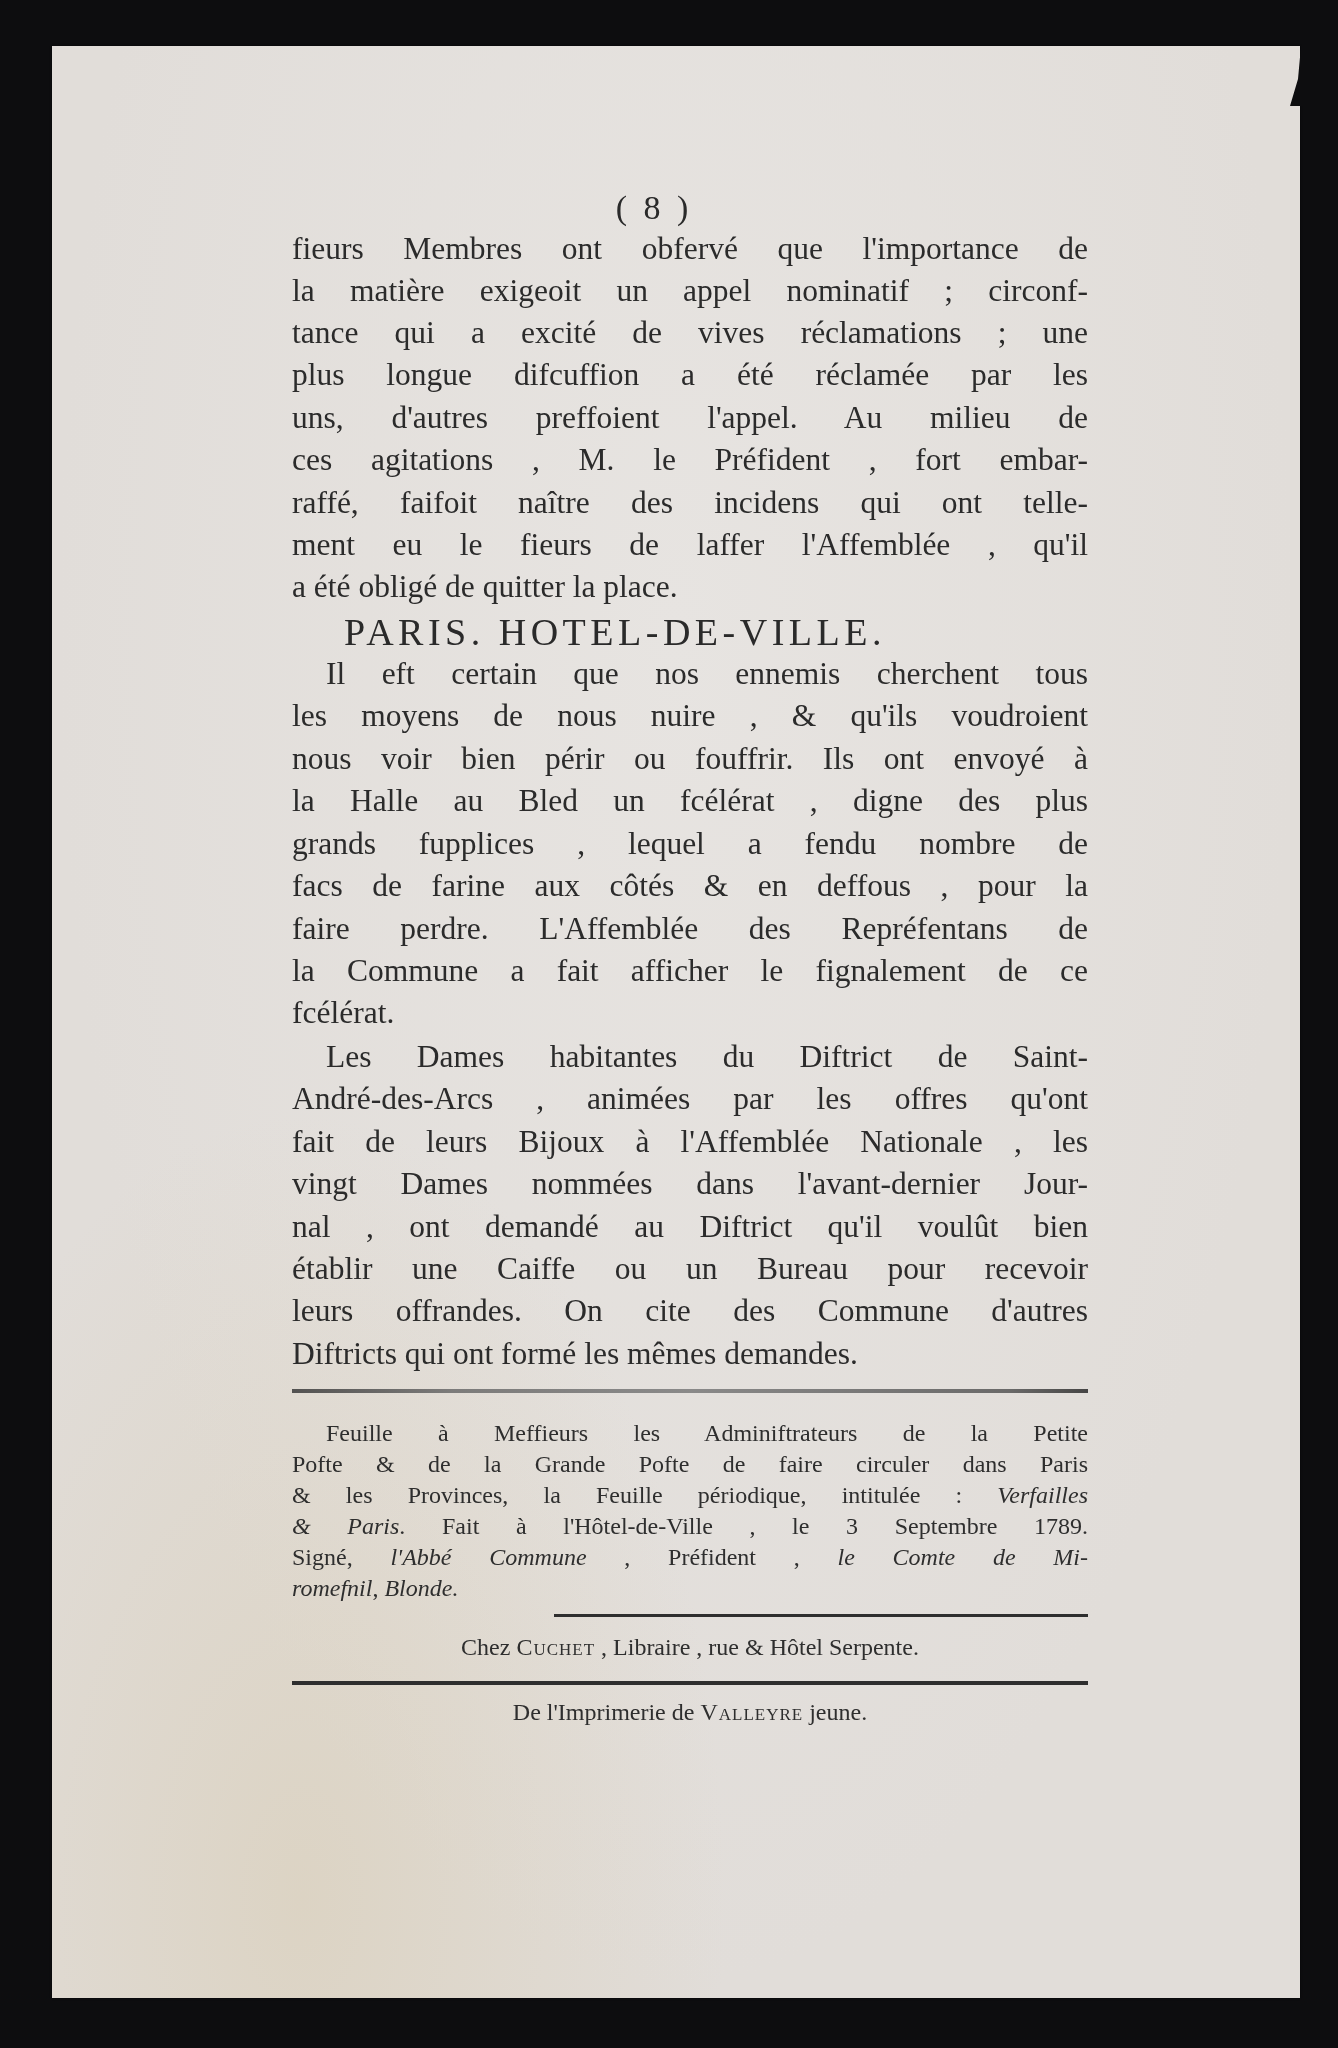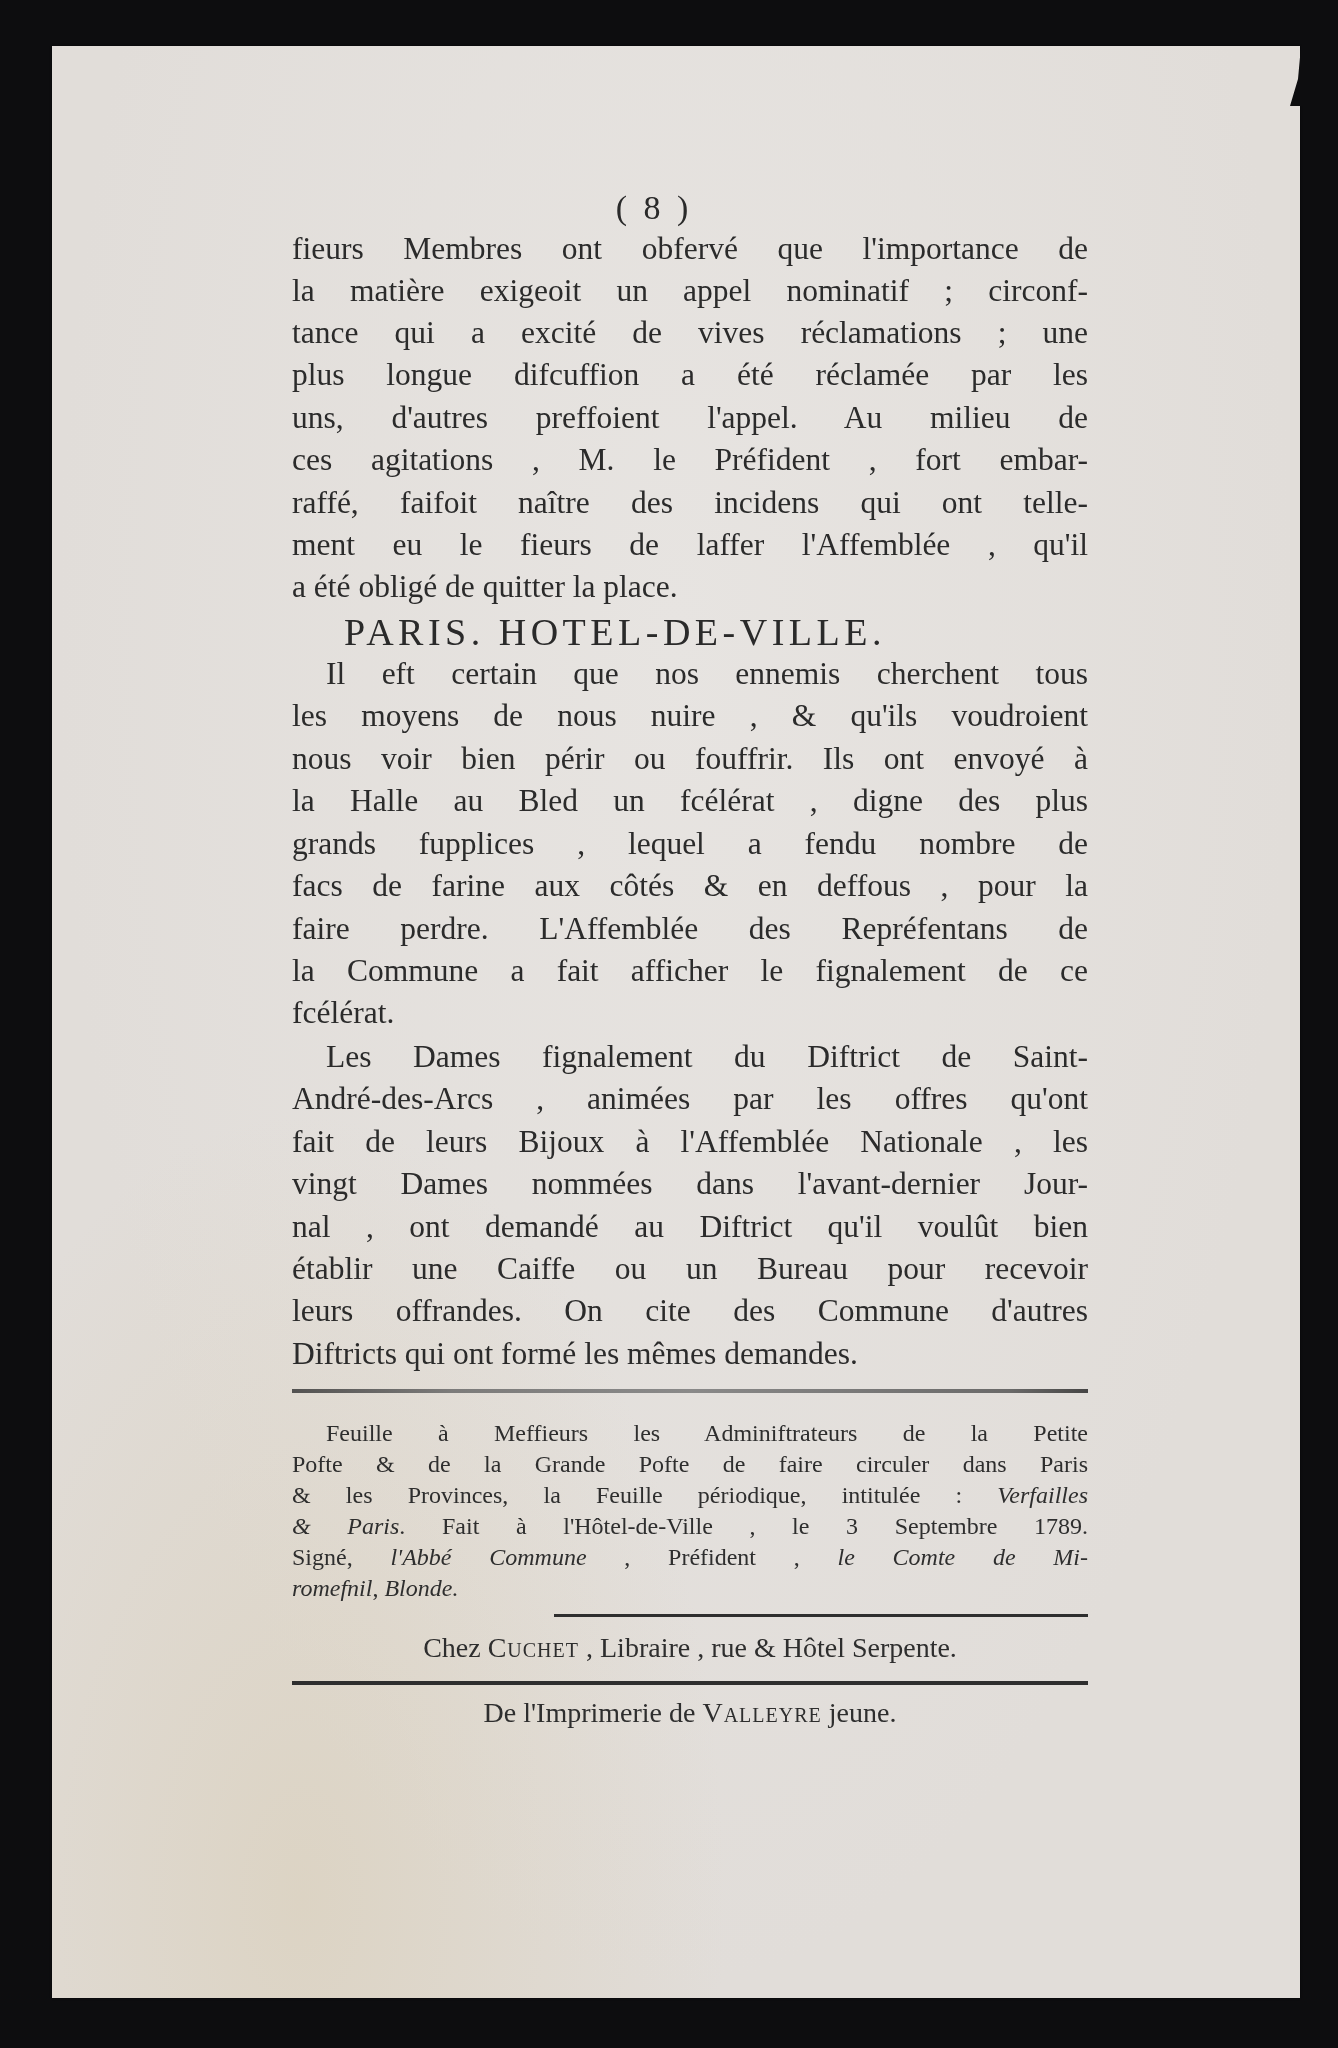--- a/index.html
+++ b/index.html
@@ -102,21 +102,21 @@
     color: #2e2e2e;
   }
   .foot-line.indent { left: 34px; width: 762px; }
   .foot-line.last { text-align-last: left; }
   .foot-line i { font-style: italic; }
   .imprint {
     position: absolute;
     left: 0;
     width: 796px;
     text-align: center;
-    font-size: 28px;
+    font-size: 24px;
     line-height: 31px;
     color: #2e2e2e;
     white-space: nowrap;
   }
   .smallcaps { font-variant: small-caps; letter-spacing: 1px; }
 </style>
 </head>
 <body>
 
 <div class="page">
@@ -146,21 +146,21 @@
       <div class="para-line" style="top:692px">nous voir bien périr ou fouffrir. Ils ont envoyé à</div>
       <div class="para-line" style="top:734px">la Halle au Bled un fcélérat , digne des plus</div>
       <div class="para-line" style="top:777px">grands fupplices , lequel a fendu nombre de</div>
       <div class="para-line" style="top:819px">facs de farine aux côtés &amp; en deffous , pour la</div>
       <div class="para-line" style="top:862px">faire perdre. L'Affemblée des Repréfentans de</div>
       <div class="para-line" style="top:904px">la Commune a fait afficher le fignalement de ce</div>
       <div class="para-line last" style="top:946px">fcélérat.</div>
     </div>
 
     <div>
-      <div class="para-line indent" style="top:990px">Les Dames fignalement du Diftrict de Saint-</div>
+      <div class="para-line indent" style="top:990px">Les Dames habitantes du Diftrict de Saint-</div>
       <div class="para-line" style="top:1032px">André-des-Arcs , animées par les offres qu'ont</div>
       <div class="para-line" style="top:1075px">fait de leurs Bijoux à l'Affemblée Nationale , les</div>
       <div class="para-line" style="top:1117px">vingt Dames nommées dans l'avant-dernier Jour-</div>
       <div class="para-line" style="top:1160px">nal , ont demandé au Diftrict qu'il voulût bien</div>
       <div class="para-line" style="top:1202px">établir une Caiffe ou un Bureau pour recevoir</div>
       <div class="para-line" style="top:1244px">leurs offrandes. On cite des Commune d'autres</div>
       <div class="para-line last" style="top:1287px">Diftricts qui ont formé les mêmes demandes.</div>
     </div>
 
     <div class="rule ornate" style="top:1343px"></div>

